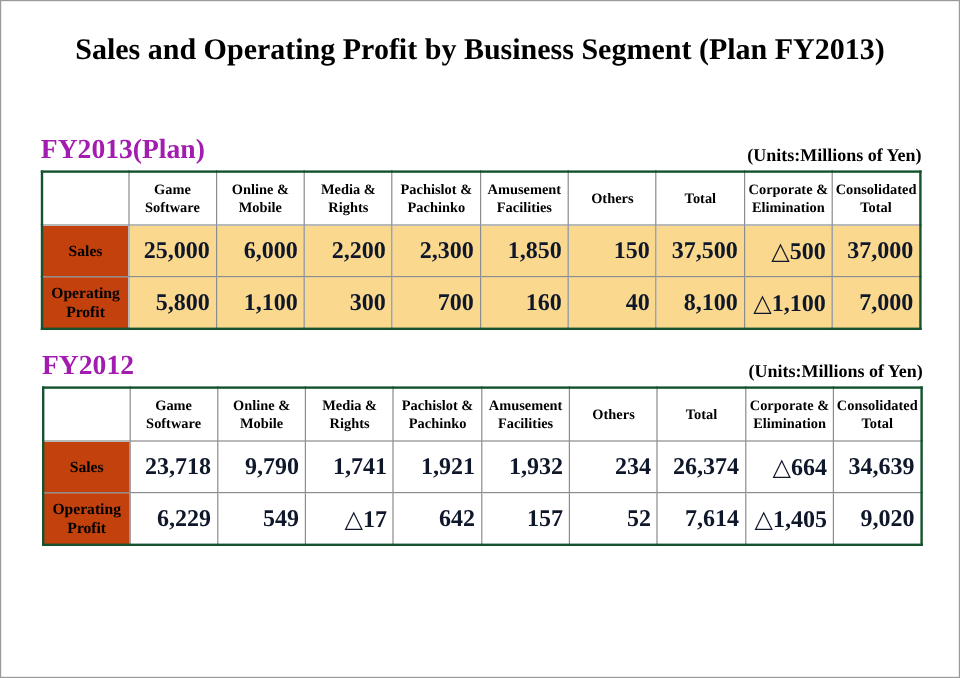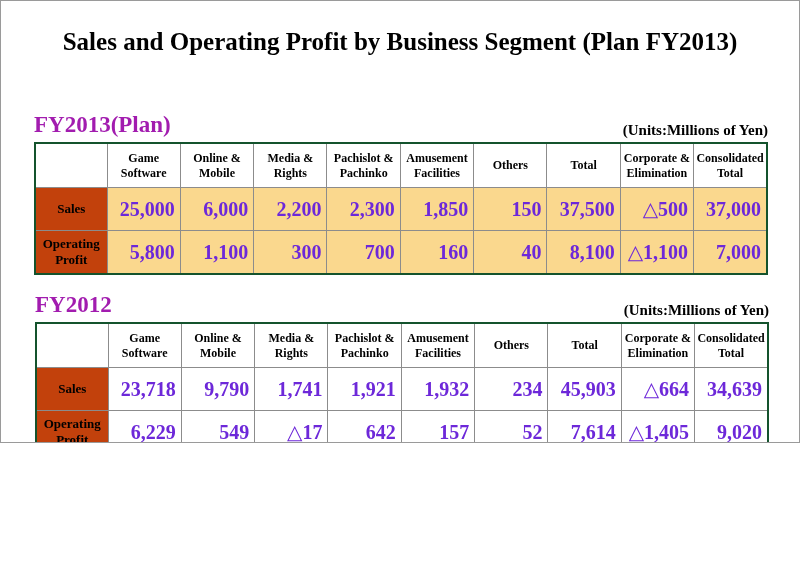--- a/index.html
+++ b/index.html
@@ -1,18 +1,18 @@
 <!DOCTYPE html>
 <html style="--hl: #FAD88E;"><head>
 <meta charset="utf-8">
 <style>
   html,body{margin:0;padding:0;background:#fff;}
   .page{
     position:relative;
-    width:800px;height:443px;
+    width:800px;height:565px;
     box-sizing:border-box;
     border:1px solid #9a9a9a;
     background:#ffffff;
     font-family:"Liberation Serif","DejaVu Serif",serif;
     overflow:hidden;
   }
   .title{
     margin:27px 10px 0 10px;
     text-align:center;
     font-size:25px;
@@ -75,21 +75,21 @@
     color:#000;
   }
   tbody td.val{
     height:42px;
     font-size:20px;
     font-weight:bold;
     text-align:right;
     vertical-align:middle;
     padding:0 5px 0 0;
     background:#ffffff;
-    color:#6d28d9;
+    color:#0f172a;
     white-space:nowrap;
   }
   table.hl tbody td.val{ background:var(--hl,#FAD88E); }
 </style>
 </head>
 <body>
 
 <div class="page">
 
   <h1 class="title">Sales and Operating Profit by Business Segment (Plan FY2013)</h1>
@@ -189,21 +189,21 @@
       </thead>
       <tbody>
         <tr>
           <th class="rowlabel">Sales</th>
           <td class="val">23,718</td>
           <td class="val">9,790</td>
           <td class="val">1,741</td>
           <td class="val">1,921</td>
           <td class="val">1,932</td>
           <td class="val">234</td>
-          <td class="val">45,903</td>
+          <td class="val">26,374</td>
           <td class="val">△664</td>
           <td class="val">34,639</td>
         </tr>
         <tr>
           <th class="rowlabel">Operating Profit</th>
           <td class="val">6,229</td>
           <td class="val">549</td>
           <td class="val">△17</td>
           <td class="val">642</td>
           <td class="val">157</td>

